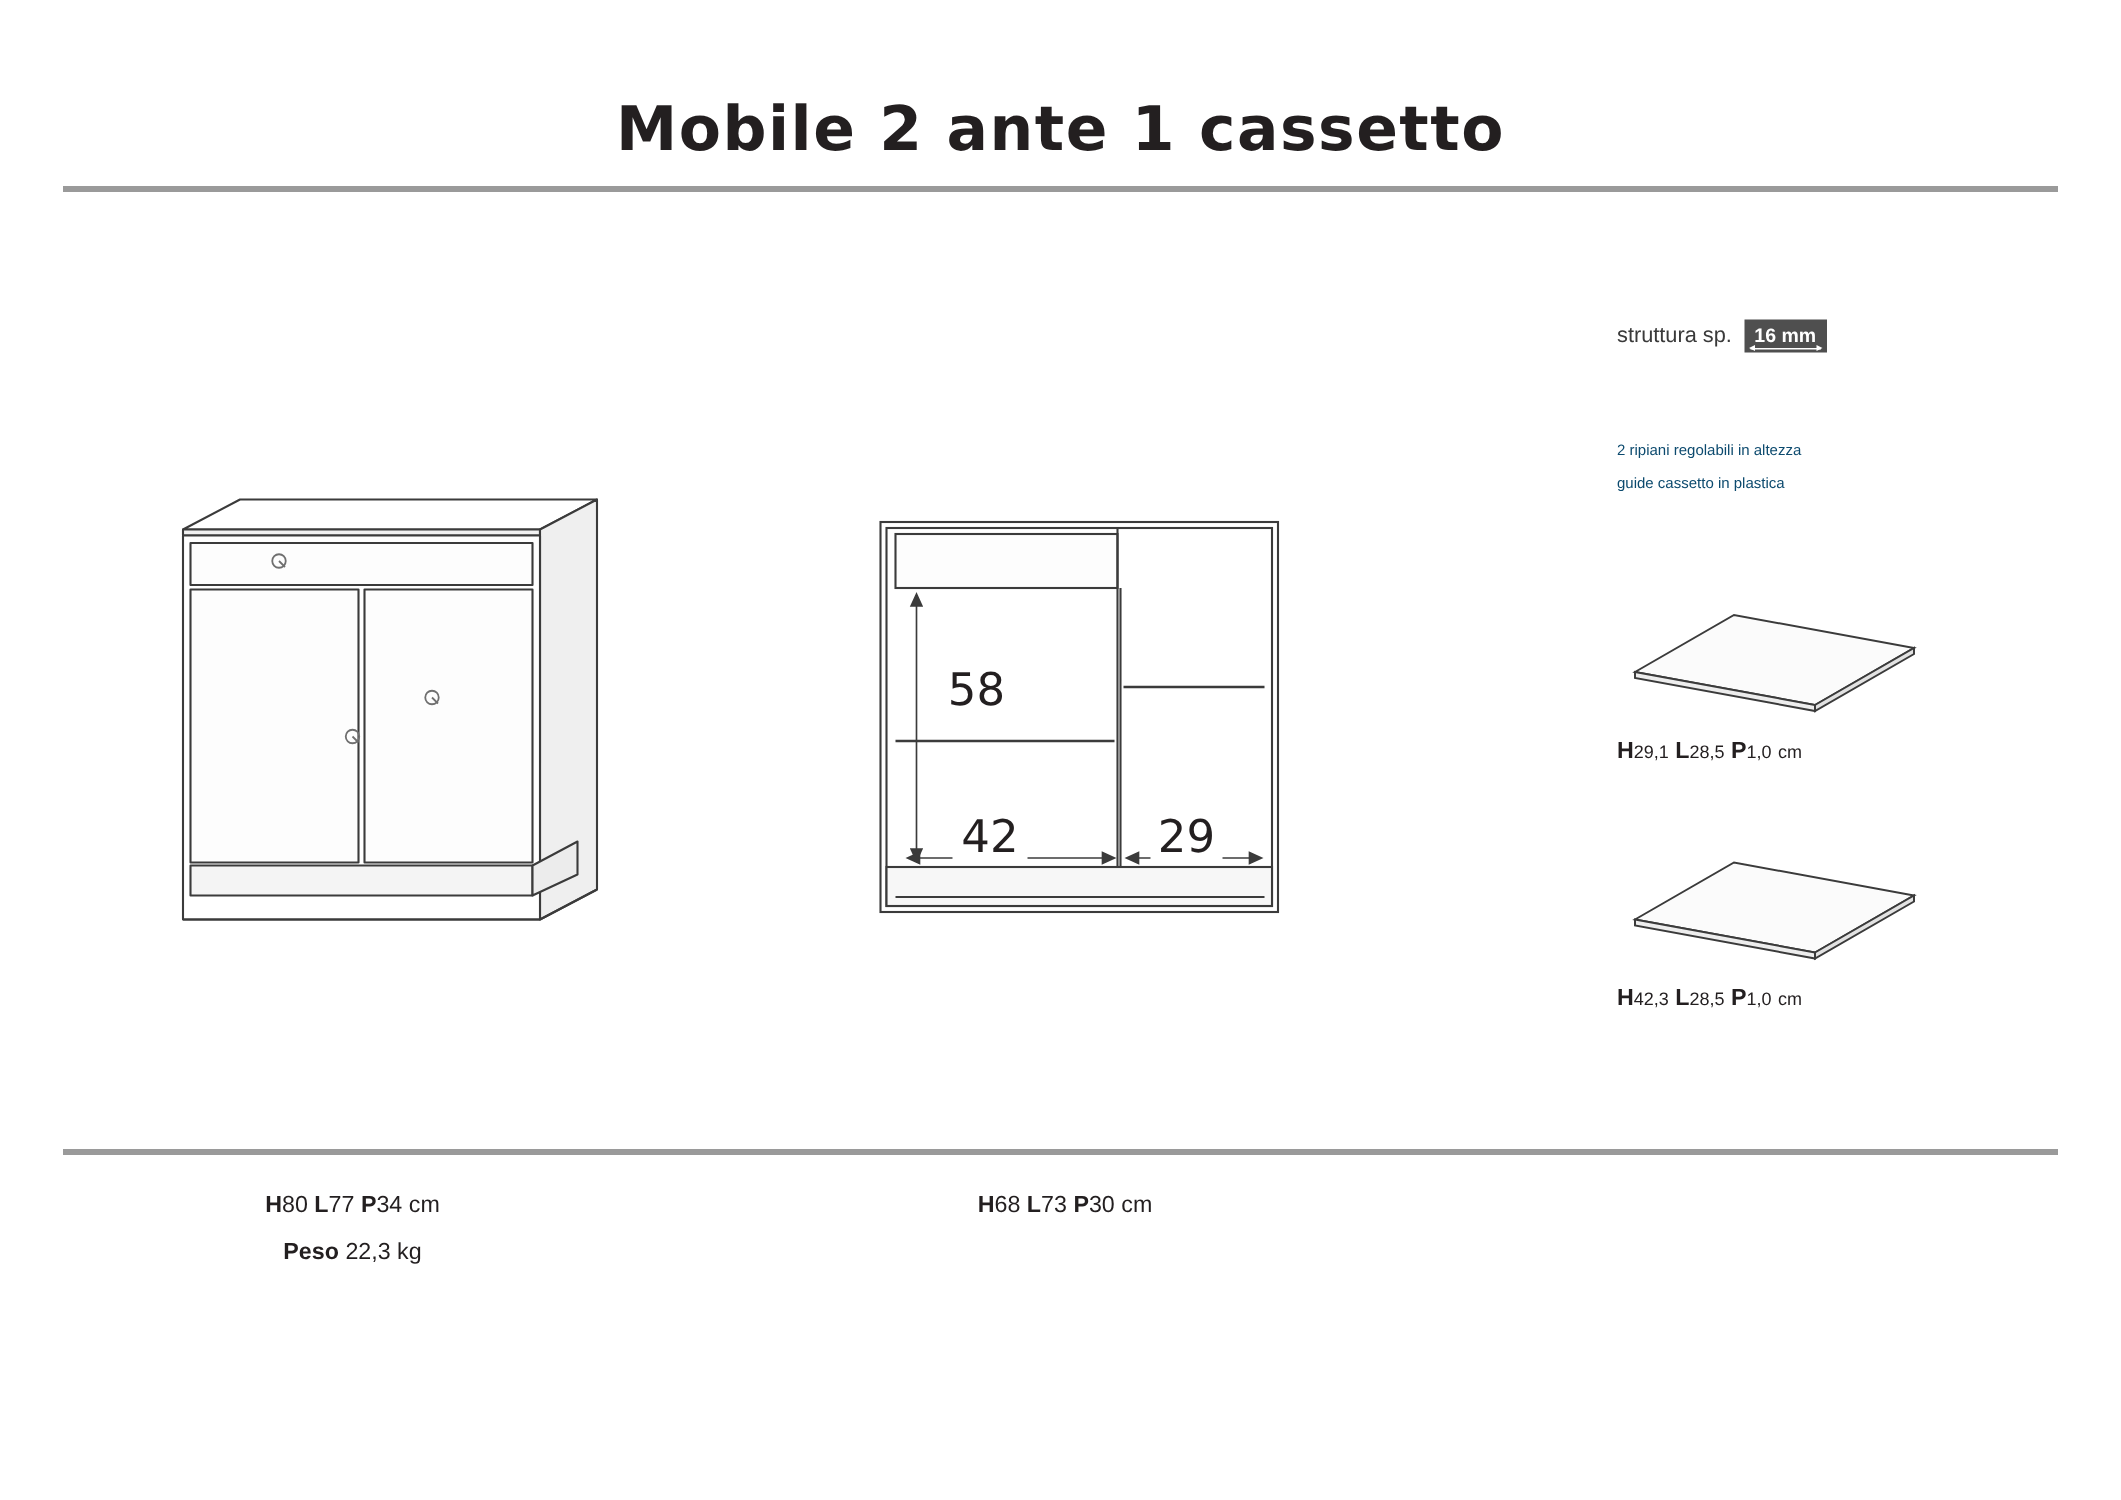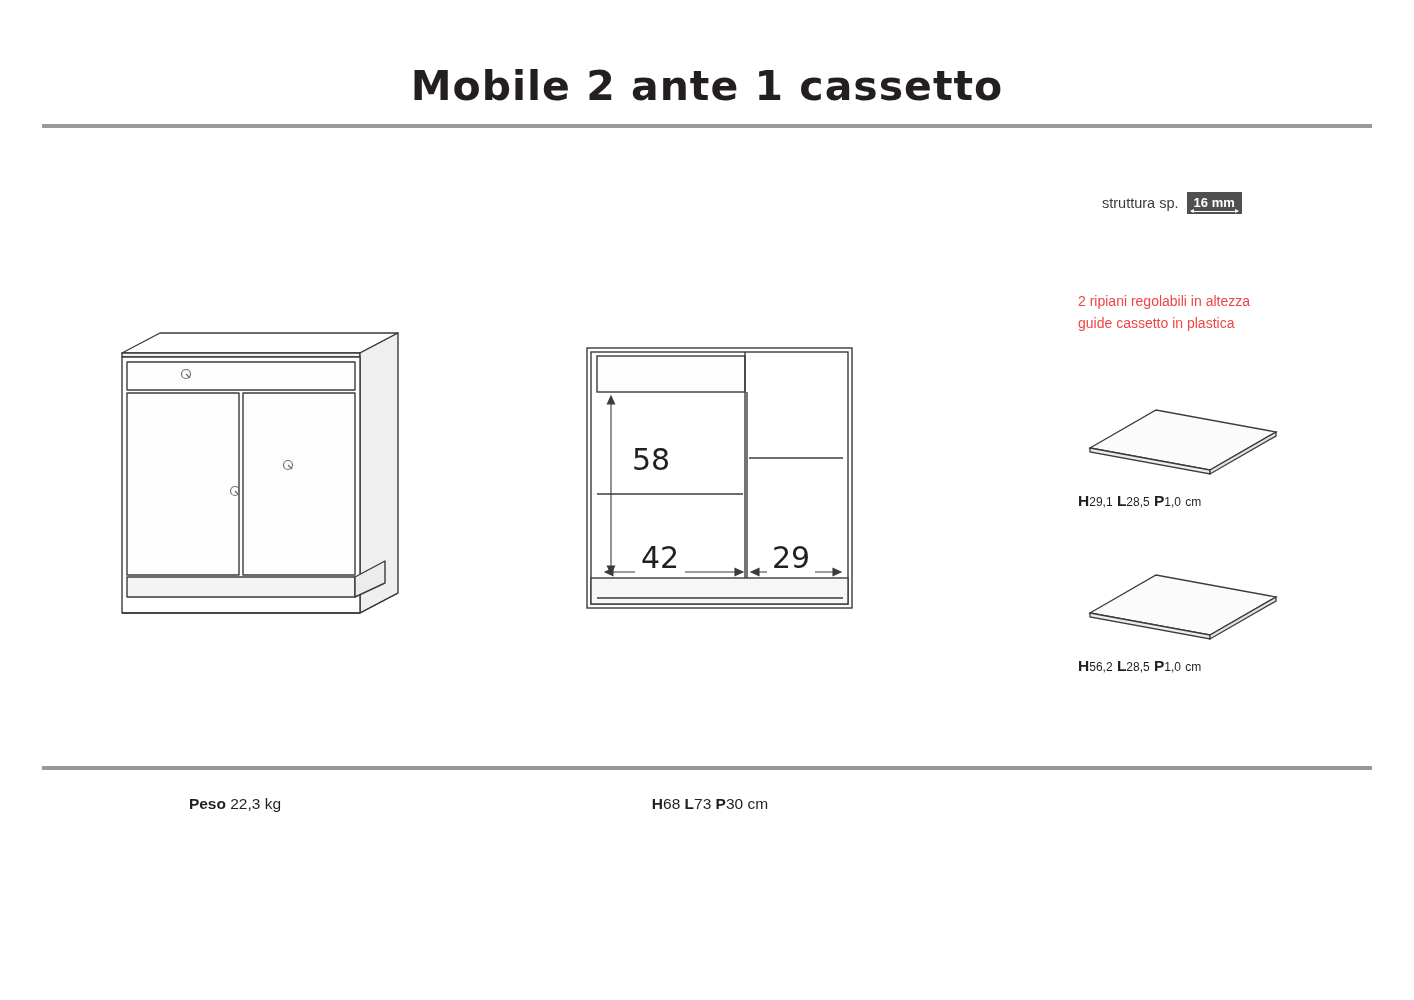--- a/index.html
+++ b/index.html
@@ -18,40 +18,40 @@
   }
   .rule-top{
     position:absolute;left:42px;top:124px;width:1330px;height:4px;background:#9a9a9a;
   }
   .rule-bottom{
     position:absolute;left:42px;top:766px;width:1330px;height:4px;background:#9a9a9a;
   }
 
   
   .struttura{
-    position:absolute;left:1078px;top:192px;font-size:14.5px;color:#3a3a3a;margin-left:24px;
+    position:absolute;left:1078px;top:213px;font-size:14.5px;color:#3a3a3a;
   }
   .struttura .lbl{display:inline-block;vertical-align:middle;}
   .badge{
     display:inline-block;vertical-align:middle;margin-left:8px;
     background:#4f4f4f;color:#fff;font-size:13px;font-weight:bold;
     padding:3px 7px 4px 7px;position:relative;
   }
   .badge .arrowline{
     position:absolute;left:4px;right:4px;bottom:2px;height:1px;background:#ffffff;
   }
   .badge .arrowline:before,.badge .arrowline:after{
     content:"";position:absolute;top:-2px;width:0;height:0;
     border-top:2.5px solid transparent;border-bottom:2.5px solid transparent;
   }
   .badge .arrowline:before{left:-1px;border-right:4px solid #fff;}
   .badge .arrowline:after{right:-1px;border-left:4px solid #fff;}
 
   .ripiani{
-    position:absolute;left:1078px;top:290px;font-size:14px;line-height:22px;color:#ef4444;
+    position:absolute;left:1078px;top:290px;font-size:10px;line-height:22px;color:#0c4a6e;
     white-space:pre-line;
   }
 
   .shelf-block{position:absolute;left:1078px;}
   .shelf-block.b1{top:400px;}
   .shelf-block.b2{top:565px;}
   .shelf-dims{
     font-size:15.5px;margin-top:12px;color:#231f20;
   }
   .shelf-dims b{font-weight:bold;}
@@ -175,28 +175,34 @@
     </div>
   </div>
 
   <div class="shelf-block b2">
     <svg width="210" height="80" viewBox="0 0 210 80">
       <polygon points="12,48 78,10 198,32 132,70" fill="#fbfbfb" stroke="#3b3b3b" stroke-width="1.3"></polygon>
       <polygon points="12,48 132,70 132,74 12,52" fill="#ededed" stroke="#3b3b3b" stroke-width="1.3"></polygon>
       <polygon points="132,70 198,32 198,36 132,74" fill="#e2e2e2" stroke="#3b3b3b" stroke-width="1.3"></polygon>
     </svg>
     <div class="shelf-dims">
-      <b>H</b><span class="small">56,2</span>
+      <b>H</b><span class="small">42,3</span>
       <b>L</b><span class="small">28,5</span>
       <b>P</b><span class="small">1,0</span>
       <span class="small">cm</span>
     </div>
   </div>
 
   <div class="spec-col col-ext">
+    <div>
+      <b>H</b><span>80</span>
+      <b>L</b><span>77</span>
+      <b>P</b><span>34</span>
+      <span>cm</span>
+    </div>
     <div>
       <b>Peso</b>
       <span>22,3 kg</span>
     </div>
   </div>
 
   <div class="spec-col col-int">
     <div>
       <b>H</b><span>68</span>
       <b>L</b><span>73</span>

